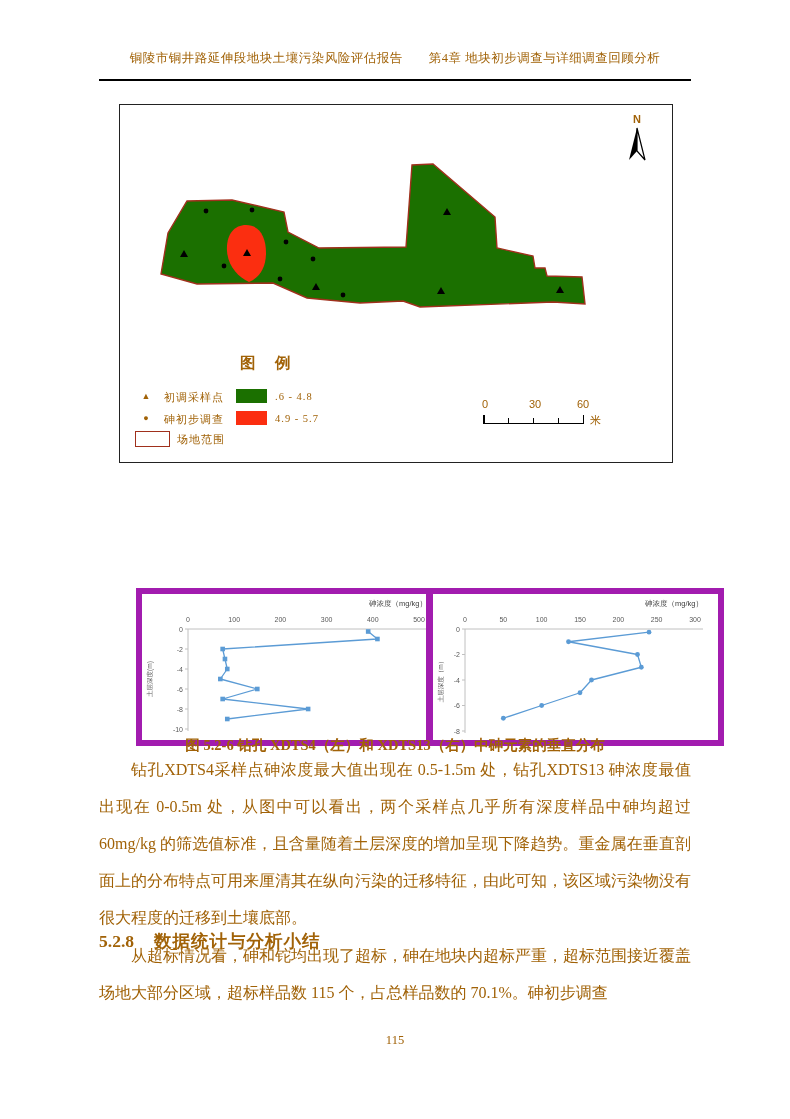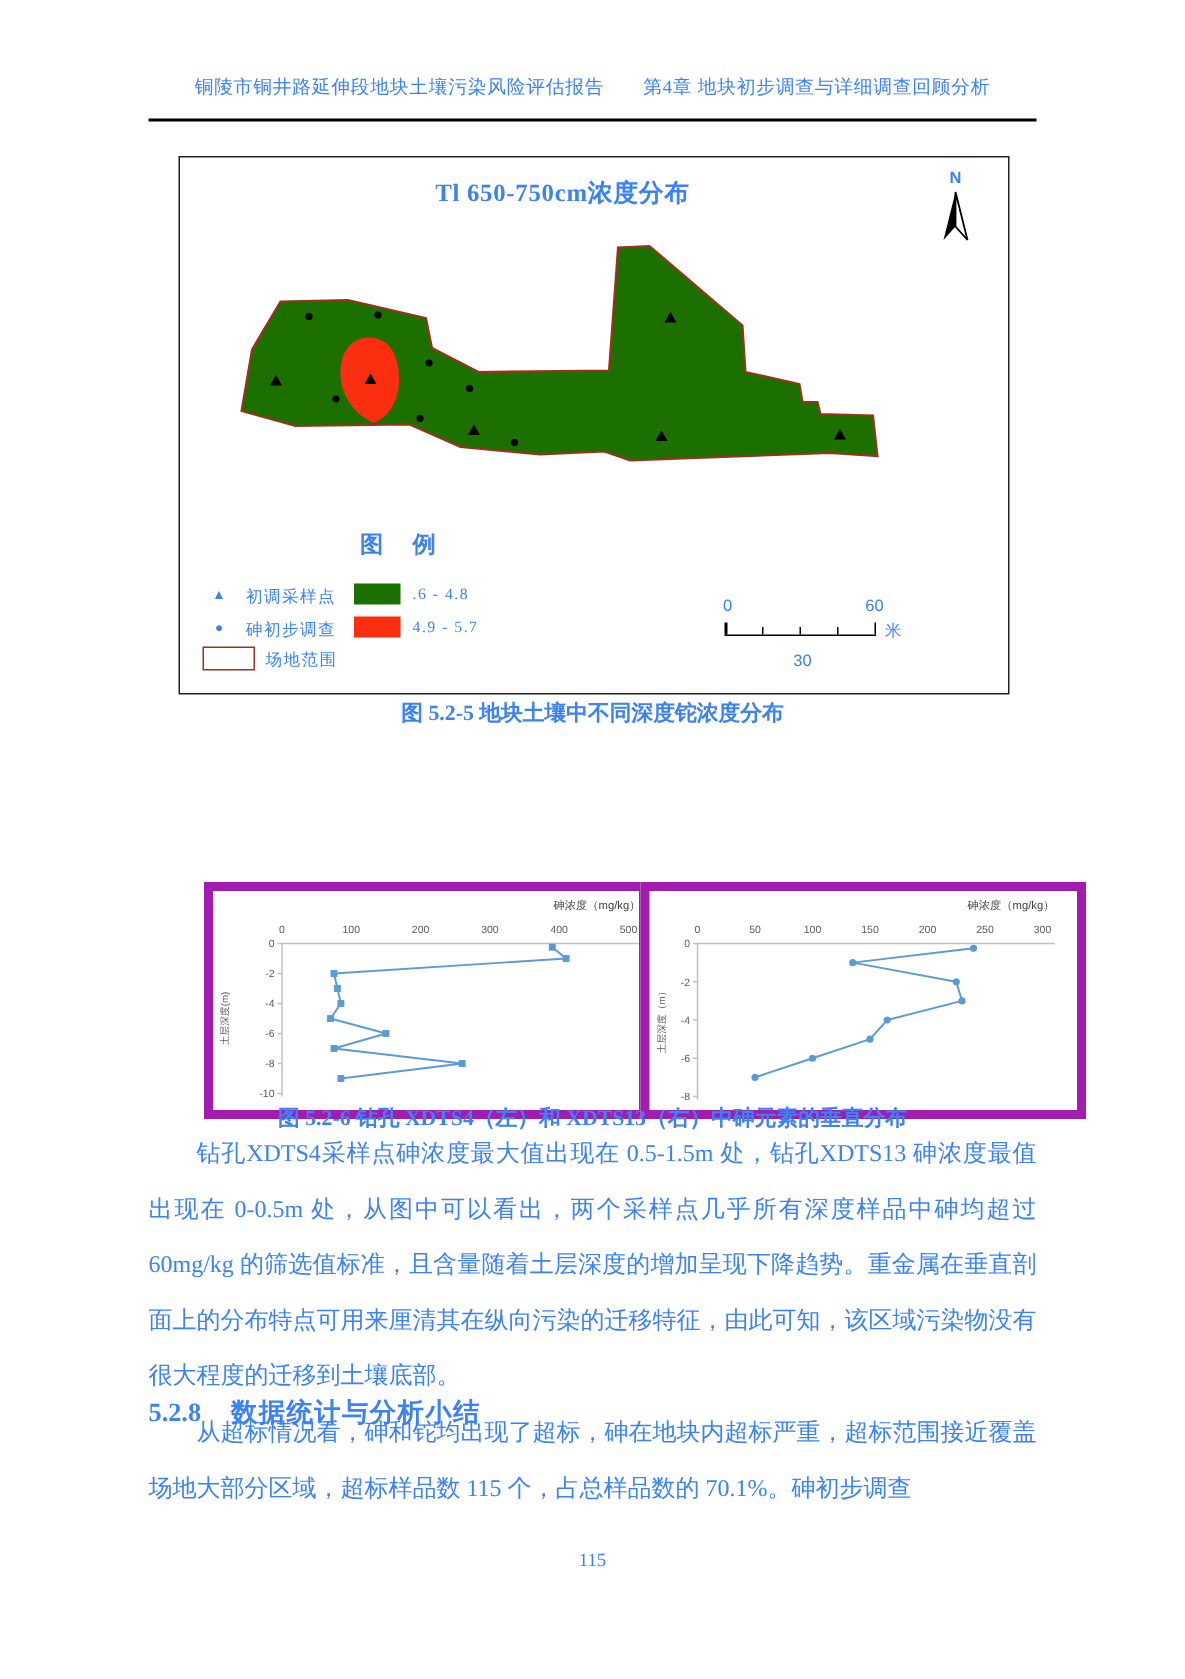--- a/index.html
+++ b/index.html
@@ -1,18 +1,18 @@
 <!DOCTYPE html>
 <html><head>
 <meta charset="utf-8">
 <style>
   html,body { margin:0; padding:0; background:#ffffff; }
   .page {
     position:relative; width:790px; height:1119px; background:#fff;
-    font-family:"Liberation Serif","DejaVu Serif",serif; color:#3b82f6; overflow:hidden;
+    font-family:"Liberation Serif","DejaVu Serif",serif; color:#a16207; overflow:hidden;
   }
   .header-text {
     position:absolute; top:50px; left:0; width:100%;
     text-align:center; font-size:12.5px; letter-spacing:0.5px;
   }
   .header-rule {
     position:absolute; top:79px; left:99px; width:592px;
     border-top:2px solid #000; height:0;
   }
   
@@ -34,21 +34,21 @@
   .lg-row-1 { top:284px; } .lg-row-2 { top:306px; } .lg-row-3 { top:326px; }
   .lg-marker { position:absolute; left:18px; top:2px; width:16px; text-align:center; font-size:9px; }
   .lg-label  { position:absolute; left:44px; top:1px; letter-spacing:1px; }
   .lg-swatch { position:absolute; left:116px; top:0; width:31px; height:14px; }
   .lg-value  { position:absolute; left:155px; top:1.5px; font-size:10.5px; letter-spacing:1px; }
   .lg-sitebox{ position:absolute; left:15px; top:0; width:33px; height:14px; border:1.5px solid #a0301c; background:#fff; }
   .lg-row-3 .lg-label { left:57px; }
   .scalebar { position:absolute; left:363px; top:293px; width:145px; }
   .sb-labels { position:relative; width:101px; height:14px; }
   .sb-labels span { position:absolute; transform:translateX(-50%); font-family:"Liberation Sans","DejaVu Sans",sans-serif; font-size:11px; }
-  .sb-l0 { left:2px; } .sb-l1 { left:52px;margin-top:37px; } .sb-l2 { left:100px; }
+  .sb-l0 { left:2px; } .sb-l1 { left:52px; } .sb-l2 { left:100px; }
   .sb-bar { position:relative; margin-top:3px; width:101px; height:8px; border-bottom:1.5px solid #000; }
   .sb-bar i { position:absolute; bottom:0; width:1.5px; background:#000; }
   .sb-t0 { left:0; height:8px; } .sb-t1 { left:24.5px; height:5px; } .sb-t2 { left:49.5px; height:5px; }
   .sb-t3 { left:74.5px; height:5px; } .sb-t4 { left:99.5px; height:8px; }
   .sb-unit { position:absolute; left:107px; top:15px; font-size:11px; }
   
   .fig-caption {
     position:absolute; left:0; width:100%; text-align:center;
     font-weight:bold; font-size:14.5px;
   }
@@ -89,21 +89,20 @@
         <circle cx="104" cy="161" r="2.4" fill="#000000"></circle>
         <circle cx="160" cy="174" r="2.4" fill="#000000"></circle>
         <circle cx="223" cy="190" r="2.4" fill="#000000"></circle>
         <polygon points="64,145 60,152 68,152" fill="#000000"></polygon>
         <polygon points="127,144 123,151 131,151" fill="#000000"></polygon>
         <polygon points="196,178 192,185 200,185" fill="#000000"></polygon>
         <polygon points="327,103 323,110 331,110" fill="#000000"></polygon>
         <polygon points="321,182 317,189 325,189" fill="#000000"></polygon>
         <polygon points="440,181 436,188 444,188" fill="#000000"></polygon>
       </svg>
-    <div class="map-title">Tl 650-750cm浓度分布</div>
     <div class="north">
       <span class="n-label">N</span>
       <svg width="26" height="38" viewBox="0 0 26 38">
         <path d="M13,3 L5,35 L13,26 Z" fill="#000"></path>
         <path d="M13,3 L21,35 L13,26 Z" fill="#fff" stroke="#000" stroke-width="1.2"></path>
       </svg>
     </div>
     <div class="legend-title">图　例</div>
     <div class="lg-row lg-row-1">
       <span class="lg-marker">▲</span>
@@ -131,21 +130,20 @@
         <i class="sb-t0"></i>
           <i class="sb-t1"></i>
           <i class="sb-t2"></i>
           <i class="sb-t3"></i>
           <i class="sb-t4"></i>
       </div>
       <span class="sb-unit">米</span>
     </div>
   </div>
 
-  <div id="caption-map" class="fig-caption">图 5.2-5 地块土壤中不同深度铊浓度分布</div>
 
 
   <div id="chart-box-0" class="chart-box">
     <svg id="chart-0" width="284" height="146" viewBox="0 0 284 146">
         <line x1="46" y1="35" x2="285" y2="35" stroke="#c0c0c0" stroke-width="1"></line>
         <line x1="46" y1="35" x2="46" y2="137" stroke="#c0c0c0" stroke-width="1"></line>
         <text x="46" y="28" text-anchor="middle" font-size="7" fill="#595959" font-family="&quot;Liberation Sans&quot;,&quot;DejaVu Sans&quot;,sans-serif">0</text>
         <text x="92.2" y="28" text-anchor="middle" font-size="7" fill="#595959" font-family="&quot;Liberation Sans&quot;,&quot;DejaVu Sans&quot;,sans-serif">100</text>
         <text x="138.4" y="28" text-anchor="middle" font-size="7" fill="#595959" font-family="&quot;Liberation Sans&quot;,&quot;DejaVu Sans&quot;,sans-serif">200</text>
         <text x="184.6" y="28" text-anchor="middle" font-size="7" fill="#595959" font-family="&quot;Liberation Sans&quot;,&quot;DejaVu Sans&quot;,sans-serif">300</text>

